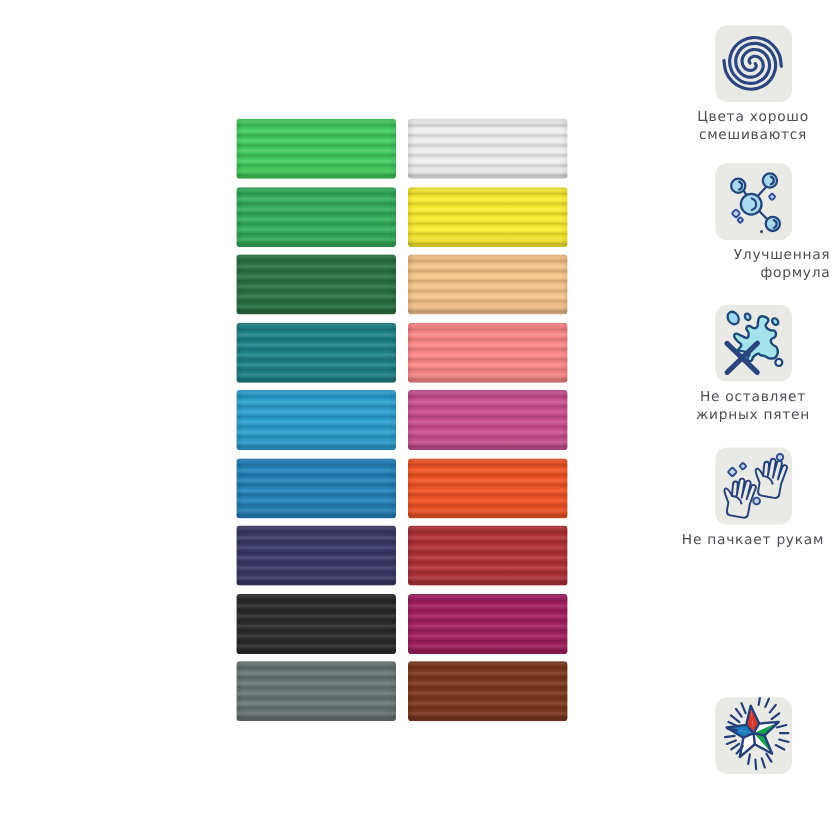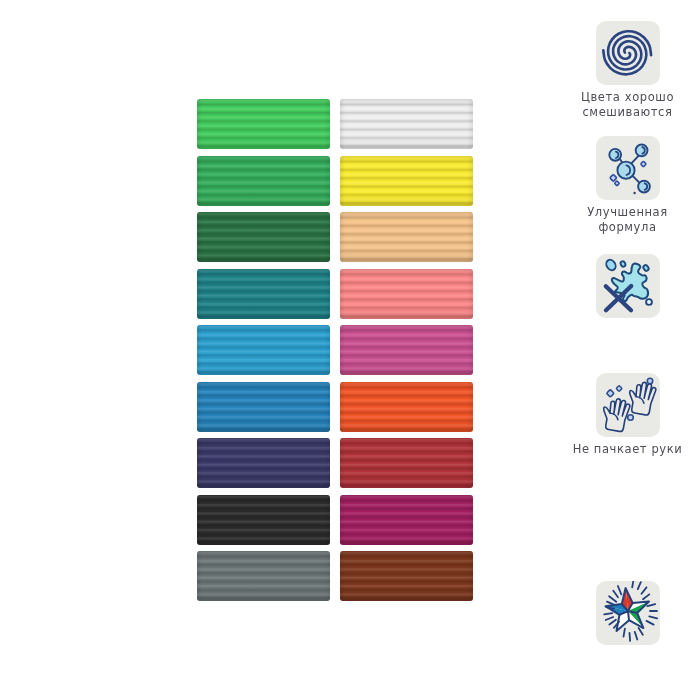--- a/index.html
+++ b/index.html
@@ -138,21 +138,21 @@
         <svg width="64" height="64" viewBox="0 0 64 64">
 <g fill="none" stroke="#2b4580" stroke-width="2.65" stroke-linecap="round">
 <path d="M29.0 31.6C28.9 31.3 28.3 30.7 28.3 30.1C28.2 29.6 28.3 28.9 28.6 28.3C28.9 27.7 29.5 27.1 30.1 26.7C30.7 26.3 31.6 26.0 32.4 25.9C33.3 25.8 34.3 25.9 35.2 26.2C36.1 26.6 37.1 27.2 37.8 27.9C38.5 28.7 39.2 29.8 39.6 30.9C39.9 32.0 40.1 33.3 40.0 34.6C39.8 35.9 39.3 37.3 38.6 38.4C37.9 39.6 36.8 40.7 35.6 41.5C34.4 42.3 32.8 43.0 31.3 43.2C29.7 43.4 27.9 43.4 26.3 42.9C24.7 42.4 23.0 41.6 21.7 40.4C20.4 39.3 19.1 37.7 18.4 36.0C17.6 34.4 17.1 32.3 17.1 30.4C17.0 28.4 17.4 26.3 18.3 24.4C19.1 22.6 20.4 20.7 22.0 19.2C23.6 17.8 25.6 16.6 27.7 15.9C29.9 15.3 32.4 15.0 34.6 15.2C36.9 15.5 39.4 16.3 41.5 17.5C43.5 18.8 45.5 20.6 47.0 22.6C48.4 24.6 49.5 27.2 50.0 29.7C50.5 32.3 50.4 35.2 49.8 37.8C49.2 40.3 47.9 43.1 46.3 45.2C44.6 47.4 42.3 49.5 39.8 50.8C37.3 52.1 34.2 53.1 31.3 53.3C28.4 53.5 25.1 53.1 22.3 52.0C19.5 51.0 16.6 49.3 14.4 47.1C12.2 44.9 10.2 42.1 9.0 39.1C7.8 36.2 7.6 31.0 7.3 29.4"></path>
 <path d="M33.4 32.0C33.5 32.3 34.1 32.9 34.1 33.5C34.2 34.0 34.1 34.7 33.8 35.3C33.5 35.9 32.9 36.5 32.3 36.9C31.7 37.3 30.8 37.6 30.0 37.7C29.1 37.8 28.1 37.7 27.2 37.4C26.3 37.0 25.3 36.4 24.6 35.7C23.9 34.9 23.2 33.8 22.8 32.7C22.5 31.6 22.3 30.3 22.4 29.0C22.6 27.7 23.1 26.3 23.8 25.2C24.5 24.0 25.6 22.9 26.8 22.1C28.0 21.3 29.6 20.6 31.1 20.4C32.7 20.2 34.5 20.2 36.1 20.7C37.7 21.2 39.4 22.0 40.7 23.2C42.0 24.3 43.3 25.9 44.0 27.6C44.8 29.2 45.3 31.3 45.3 33.2C45.4 35.2 45.0 37.3 44.1 39.2C43.3 41.0 42.0 42.9 40.4 44.4C38.8 45.8 36.8 47.0 34.7 47.7C32.5 48.3 30.0 48.6 27.8 48.4C25.5 48.1 23.0 47.3 20.9 46.1C18.9 44.8 16.9 43.0 15.4 41.0C14.0 39.0 12.9 36.4 12.4 33.9C11.9 31.3 12.0 28.4 12.6 25.8C13.2 23.3 14.5 20.5 16.1 18.4C17.8 16.2 20.1 14.1 22.6 12.8C25.1 11.5 28.2 10.5 31.1 10.3C34.0 10.1 37.3 10.5 40.1 11.6C42.9 12.6 45.8 14.3 48.0 16.5C50.2 18.7 52.2 21.5 53.4 24.5C54.6 27.4 54.8 32.6 55.1 34.2"></path>
           </g>
         </svg>
       </div>
       <div class="flabel">Цвета хорошо
 смешиваются</div>
     </div>
-    <div class="feature" style="top: 136px;">
+    <div class="feature" style="top: 136px; text-align: right;">
       <div class="fbox">
         <svg width="64" height="64" viewBox="0 0 64 64">
  <g stroke="#24477f" stroke-width="1.9" fill="none" stroke-linecap="round">
    <path d="M23.6 22.6L30 33"></path>
             <path d="M31.2 31.8L44.6 17.6"></path>
             <path d="M31.4 34.6L46.8 50.2"></path>
  </g>
  <g stroke="#24477f" stroke-width="1.9" fill="#a9d9ec">
    <circle cx="30" cy="34.2" r="8.6"></circle>
             <circle cx="19.2" cy="18.8" r="5.9"></circle>
@@ -185,20 +185,22 @@
   <ellipse cx="27.0" cy="10.0" rx="2.2" ry="2.8" transform="rotate(-28 27.0 10.0)"></ellipse>
   <ellipse cx="50.0" cy="14.0" rx="2.3" ry="3.0" transform="rotate(-38 50.0 14.0)"></ellipse>
  </g>
  <circle cx="53.0" cy="48.0" r="2.9" fill="#eef6fb" stroke="#1d4a7a" stroke-width="1.9"></circle>
  <g stroke="#2b4580" stroke-width="4.3" stroke-linecap="round">
   <path d="M9.8 32.2L35.0 56.3"></path>
             <path d="M35.2 32.0L10.0 56.3"></path>
  </g>
 </svg>
       </div>
+      <div class="flabel">Не оставляет
+жирных пятен</div>
     </div>
     <div class="feature" style="top: 373px;">
       <div class="fbox">
         <svg width="64" height="64" viewBox="0 0 64 64">
  <g fill="none" stroke="#24407a" stroke-width="2.35" stroke-linecap="round" stroke-linejoin="round">
   <g transform="translate(44.5,25.0) rotate(10) scale(0.68) translate(-27,-28)">
               <path d="M20.0 27.0C16.4 22.2 13.2 18.8 11.0 19.6 8.8 20.4 9.8 23.8 12.6 28.4L17.2 36.2L17.2 46.0C17.2 49.2 19.2 51.2 22.3 51.2L38.3 51.2C41.4 51.2 43.4 49.2 43.4 46.0L43.4 33.6L47.0 13.6C47.4 11.5 46.6 9.9 45.0 9.5 43.4 9.1 41.8 10.1 41.4 12.2L39.0 24.6L40.0 9.0C40.1 7.0 39.1 5.6 37.3 5.4 35.6 5.2 34.1 6.5 33.9 8.6L32.4 23.8L32.2 7.7C32.2 5.7 30.9 4.3 29.2 4.3 27.4 4.3 26.0 5.7 26.0 7.8L25.8 24.0L24.7 12.4C24.5 10.4 23.3 9.1 21.6 9.2 19.9 9.4 18.7 10.9 18.9 12.9L20.0 27.0Z"></path>
               <path d="M25.8 24.0L25.6 27.6"></path>
               <path d="M32.4 23.8L32.3 27.4"></path>
               <path d="M39.0 24.6L38.7 28.2"></path>
@@ -213,21 +215,21 @@
             </g>
  </g>
  <g stroke="#2c4f8c" stroke-width="1.6" fill="#c3d2f2">
   <rect x="11.6" y="17.6" width="5.4" height="5.4" rx="1.2" transform="rotate(45 14.3 20.3)"></rect>
   <rect x="21.0" y="13.4" width="4.2" height="4.2" rx="1.0" transform="rotate(45 23.1 15.5)"></rect>
   <circle cx="54.0" cy="8.0" r="2.7"></circle>
   <circle cx="34.5" cy="44.5" r="2.8"></circle>
  </g>
 </svg>
       </div>
-      <div class="flabel">Не пачкает руки</div>
+      <div class="flabel">Не пачкает рукам</div>
     </div>
     <div class="feature" style="top: 581px;">
       <div class="fbox">
         <svg width="64" height="64" viewBox="0 0 64 64">
           <g>
             <path d="M32.0 30.0 L25.8 23.1 L29.6 7.1 Z" fill="#d8372c"></path>
             <path d="M32.0 30.0 L29.6 7.1 L36.6 21.9 Z" fill="#d8372c"></path>
             <path d="M32.0 30.0 L36.6 21.9 L53.0 20.6 Z" fill="#ffffff"></path>
             <path d="M32.0 30.0 L53.0 20.6 L41.1 31.9 Z" fill="#14a349"></path>
             <path d="M32.0 30.0 L41.1 31.9 L47.4 47.1 Z" fill="#14a349"></path>

